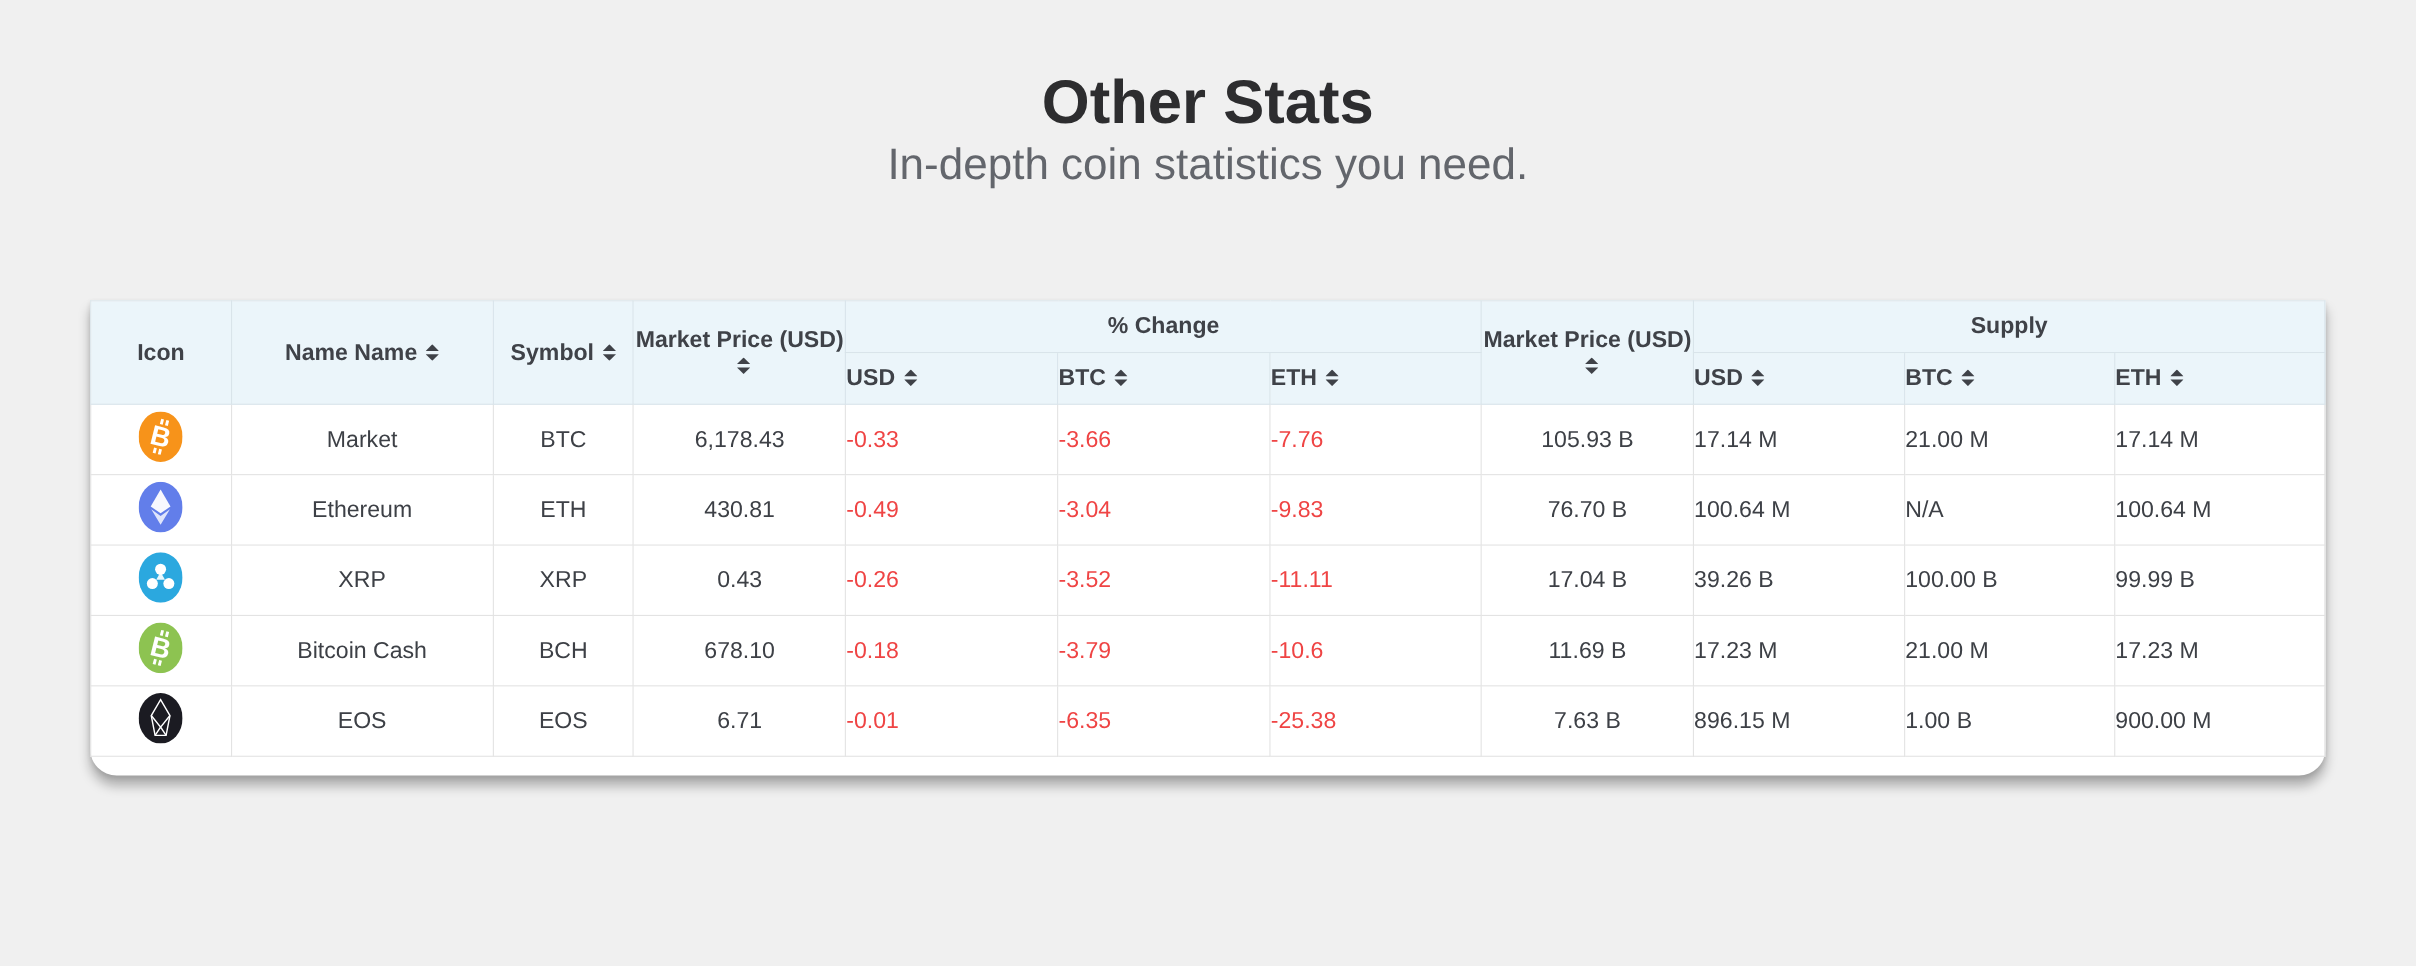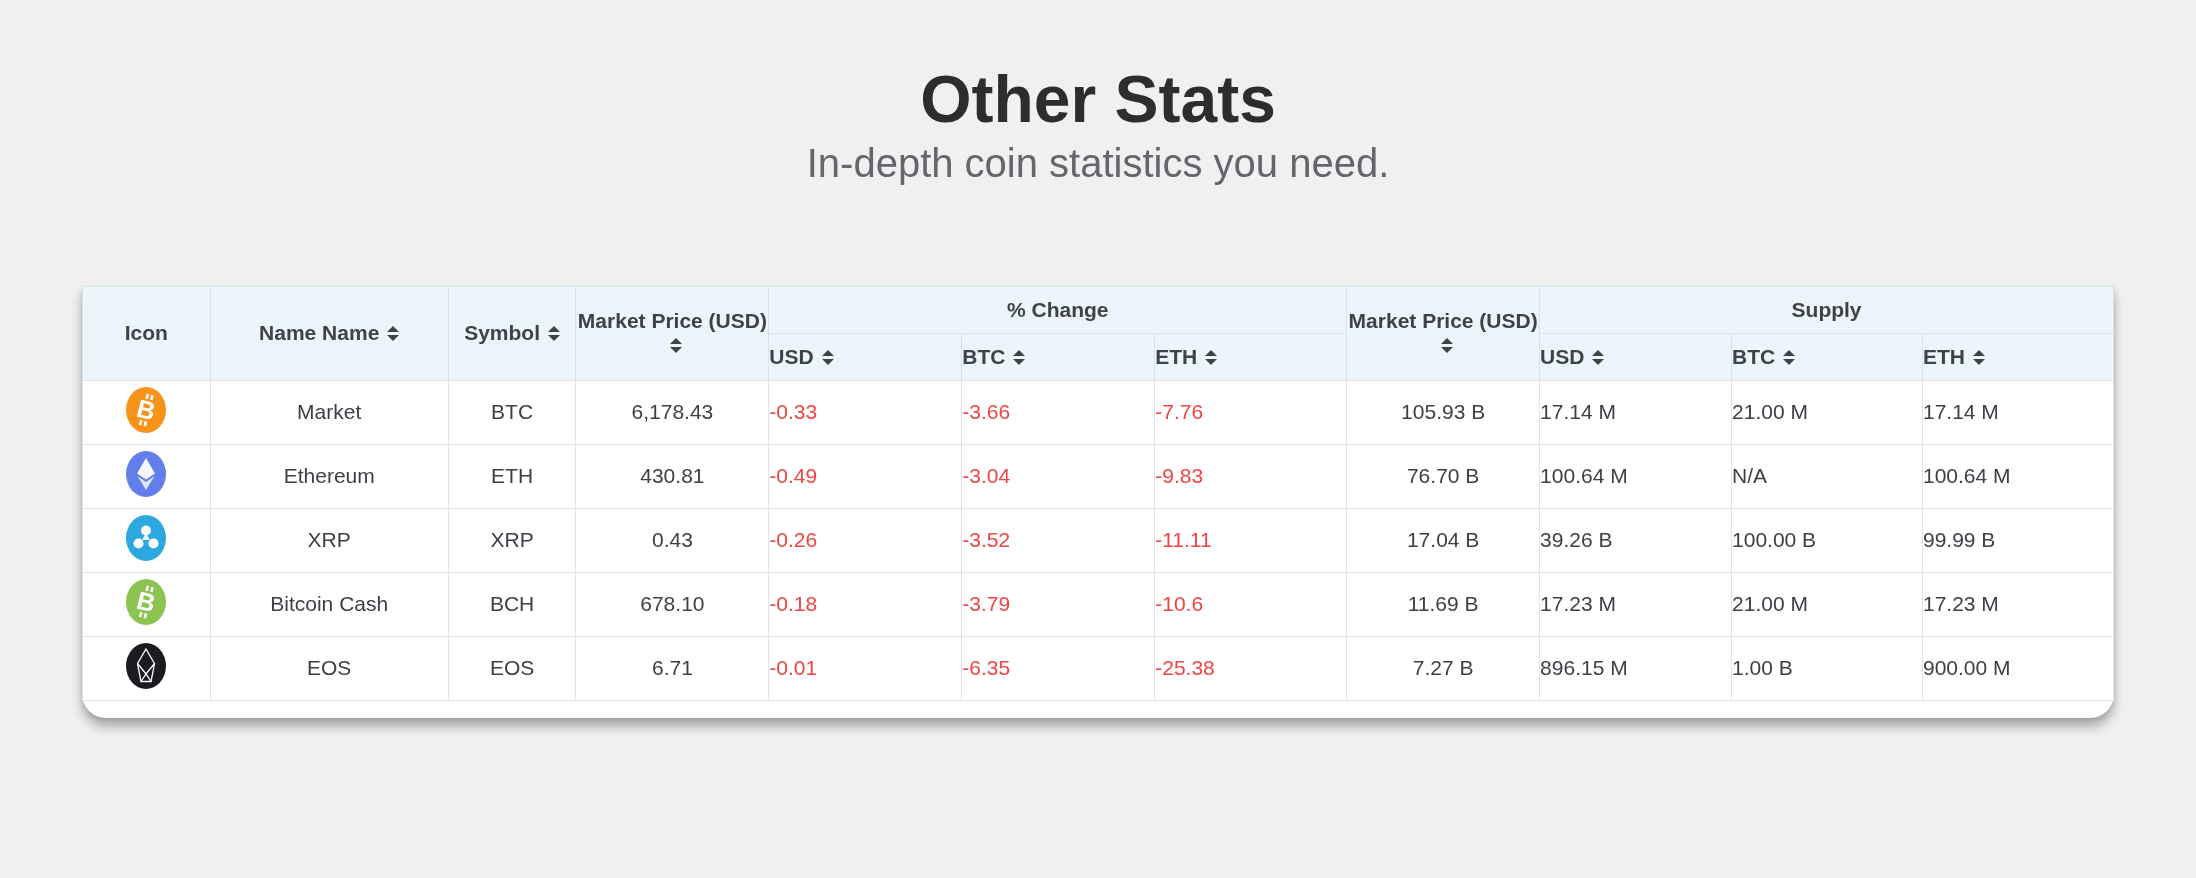--- a/index.html
+++ b/index.html
@@ -6,21 +6,21 @@
   html,body { width:2196px; height:878px; }
   body {
     background:#f0f0f0;
     font-family:"Liberation Sans", sans-serif;
     color:#3d4046;
     padding-top:58px;
     overflow:hidden;
   }
   .page-title {
     text-align:center;
-    font-size:66px;
+    font-size:56px;
     font-weight:600;
     color:#2d2d2f;
     line-height:1.25;
   }
   .page-subtitle {
     text-align:center;
     font-size:40px;
     font-weight:400;
     color:#63666c;
   }
@@ -246,21 +246,21 @@
                 </g>
               </svg>
           </span>
         </td>
         <td class="c-center">EOS</td>
         <td class="c-center">EOS</td>
         <td class="c-center">6.71</td>
         <td class="c-right neg">-0.01</td>
         <td class="c-right neg">-6.35</td>
         <td class="c-right neg">-25.38</td>
-        <td class="c-center">7.27 B</td>
+        <td class="c-center">7.63 B</td>
         <td class="c-right">896.15 M</td>
         <td class="c-right">1.00 B</td>
         <td class="c-right">900.00 M</td>
       </tr>
 
     </tbody>
   </table>
 </div>
 
 </body></html>

